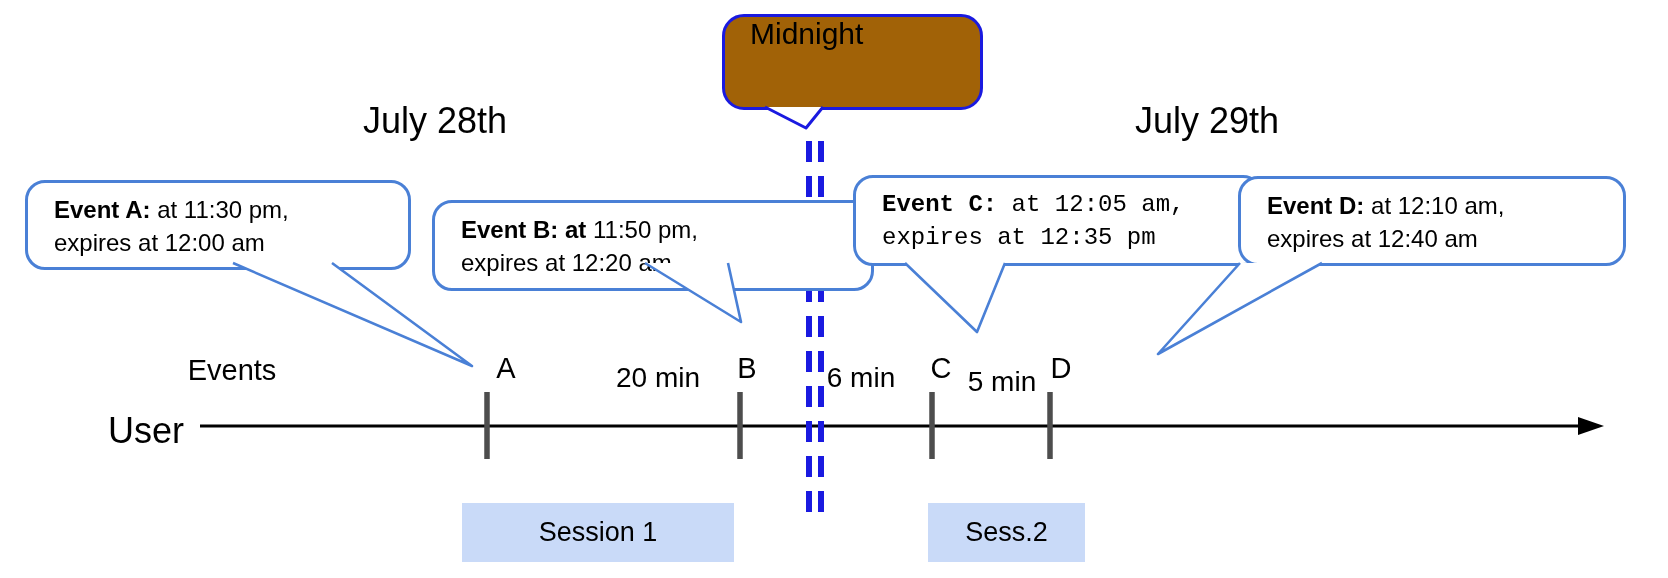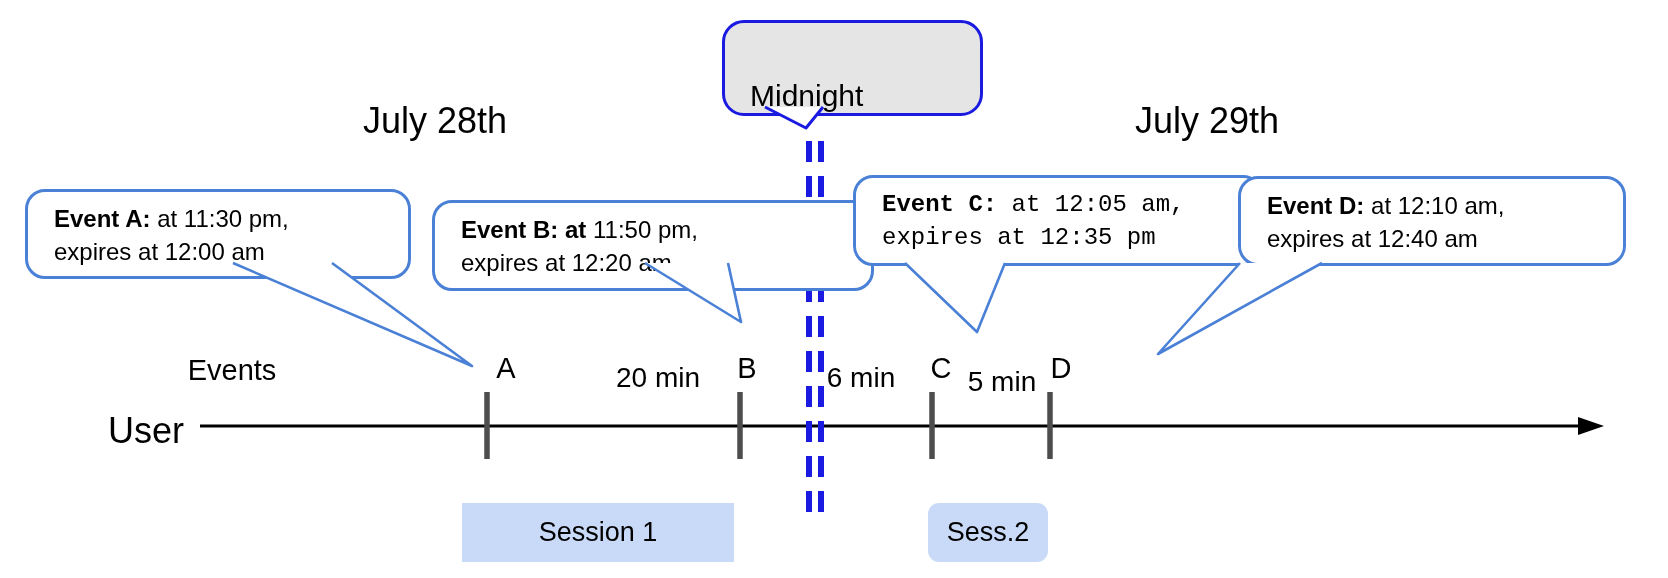--- a/index.html
+++ b/index.html
@@ -27,41 +27,40 @@
   #title-left  { left: 408px; }
   #title-right { left: 1180px; }
 
   .midnight-bubble {
     position: absolute;
     left: 722px; top: 14px;
     width: 261px; height: 96px;
     box-sizing: border-box;
     border: 3px solid var(--midnight-blue);
     border-radius: 22px;
-    background: #e5e5e5;
+    background: #a16207;
     z-index: 1;
-    display: flex; align-items: flex-end;
+    display: flex; align-items: flex-start;
     padding-left: 25px;
     font-size: 30px;
-    margin-top: 6px;
   }
 
   .bubble {
     position: absolute;
     box-sizing: border-box;
     border: 3px solid var(--event-border);
     border-radius: 20px;
     background: #fff;
     z-index: 1;
     font-size: 24px;
     line-height: 33px;
     padding: 10px 0 0 26px;
     white-space: nowrap;
   }
-  #bubble-a { left: 25px;   top: 189px; width: 386px; height: 90px; }
+  #bubble-a { left: 25px;   top: 180px; width: 386px; height: 90px; }
   #bubble-b { left: 432px;  top: 176px; width: 442px; height: 91px; margin-top: 24px; }
   #bubble-c { left: 853px;  top: 175px; width: 410px; height: 91px; font-family: Liberation Mono, monospace; }
   #bubble-d { left: 1238px; top: 176px; width: 388px; height: 90px; }
 
   .events-label {
     position: absolute; left: 232px; top: 354px;
     transform: translateX(-50%); font-size: 29px;
   }
   .user-label {
     position: absolute; left: 146px; top: 410px;
@@ -85,21 +84,21 @@
   #interval-bc { left: 861px; }
   #interval-cd { left: 1002px; top: 366px; }
 
   .session {
     position: absolute; top: 503px; height: 59px;
     background: var(--session-fill);
     display: flex; align-items: center; justify-content: center;
     font-size: 27px; z-index: 1;
   }
   #session-1 { left: 462px; width: 272px; }
-  #session-2 { left: 928px; width: 120px; border-radius: 11px; }
+  #session-2 { left: 928px; width: 157px; }
 
   .axis-line   { stroke: #000; stroke-width: 3; }
   .arrow-head  { fill: #000; }
   .event-tick  { stroke: var(--tick-color); stroke-width: 5.5; }
   .midnight-dash {
     stroke: var(--midnight-blue); stroke-width: 6;
     stroke-dasharray: 21 14;
   }
   .tail {
     fill: #fff;

